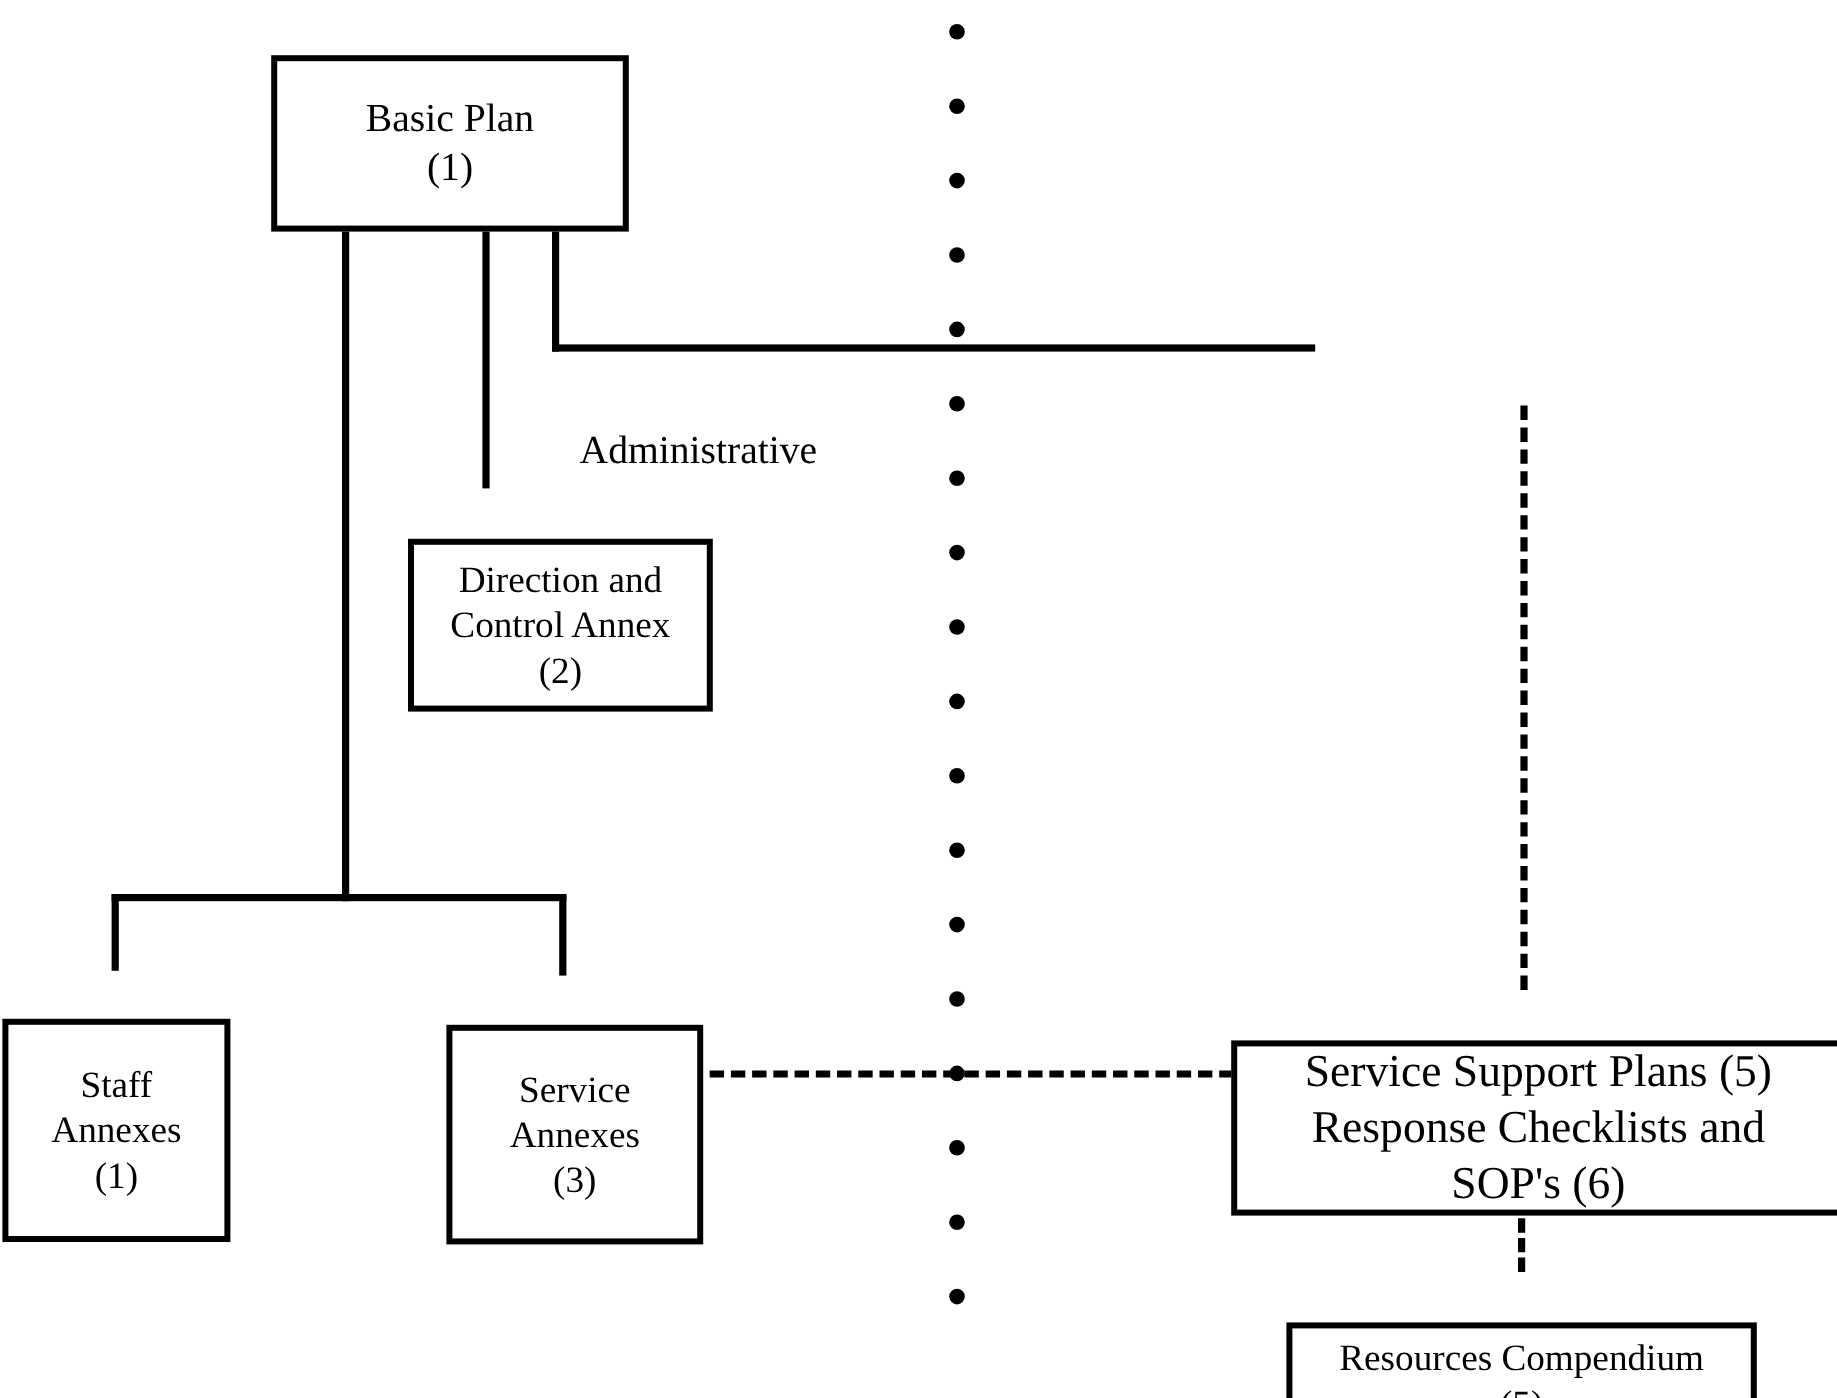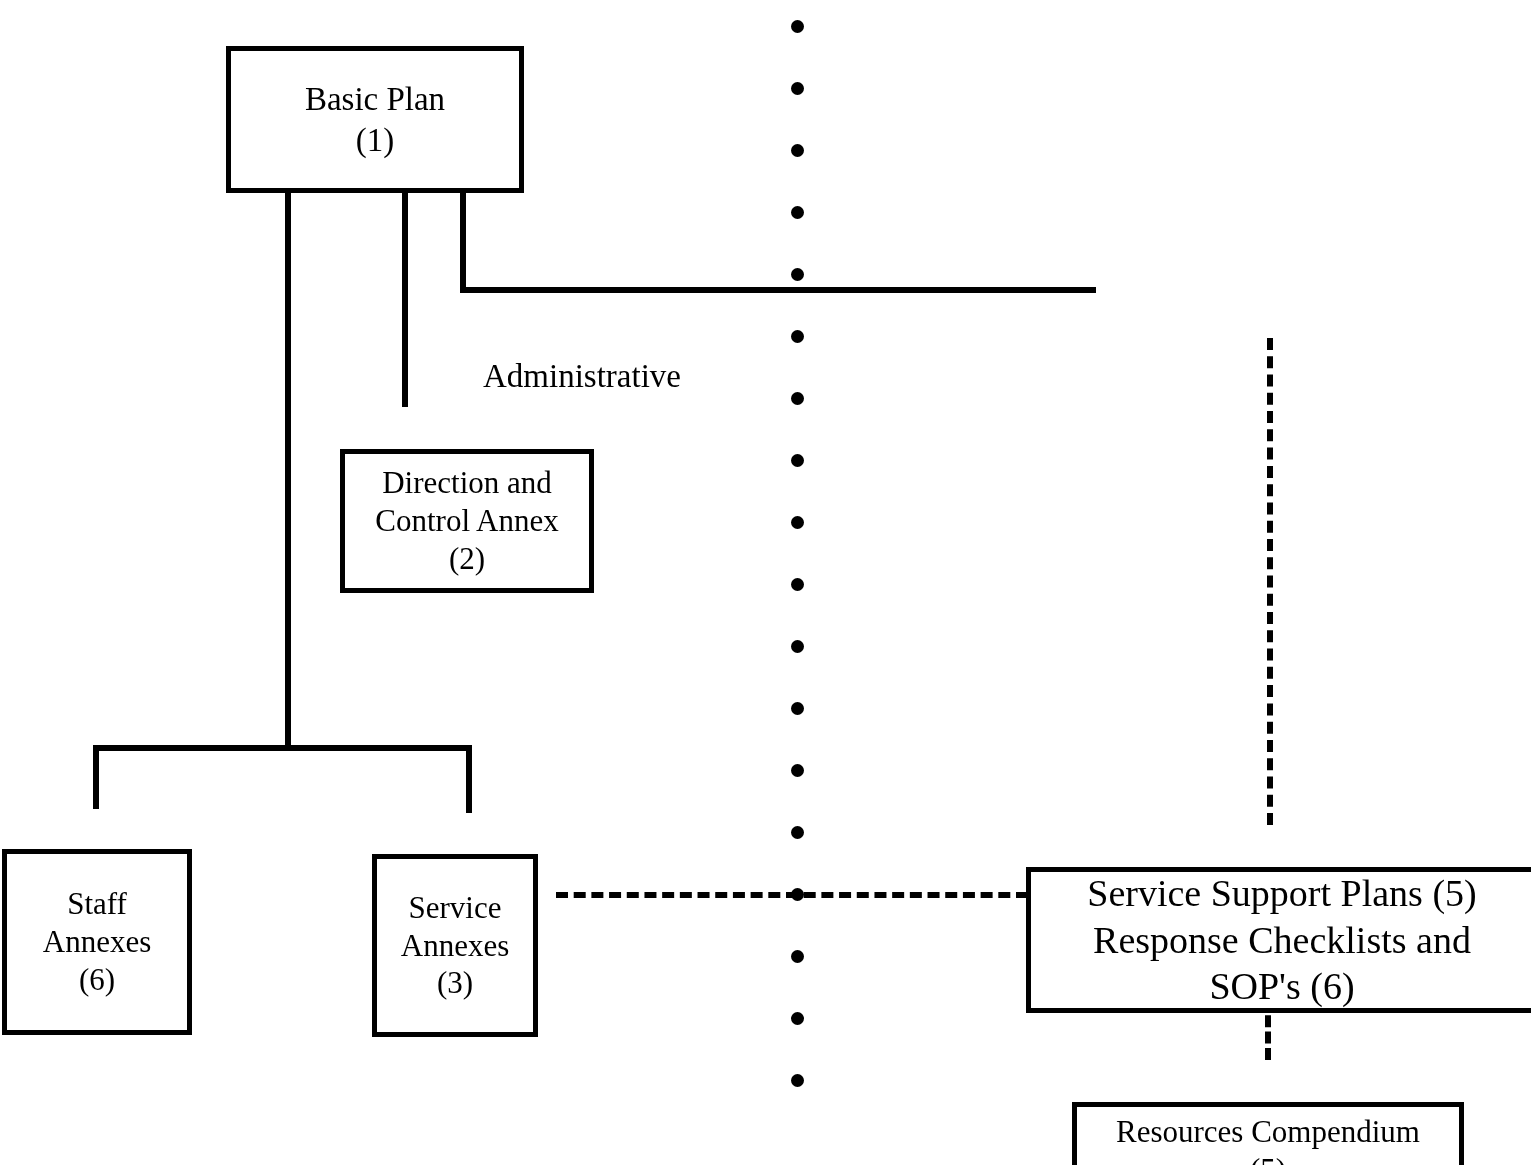--- a/index.html
+++ b/index.html
@@ -34,21 +34,21 @@
   .node .label {
     display: block;
     white-space: pre-line;
     padding: 0 6px;
   }
 
   #node-basic-plan   { left: 226px; top: 2px;    width: 298px; height: 147px; font-size: 33px; }
   #node-direction    { left: 340px; top: 405px;  width: 254px; height: 144px; font-size: 31px; }
   #node-contingency  { left: 1092px; top: 236px; width: 393px; height: 105px; font-size: 33px; }
   #node-staff        { left: 2px;   top: 805px;  width: 190px; height: 186px; font-size: 31px; }
-  #node-service      { left: 372px; top: 810px;  width: 166px; height: 183px; font-size: 31px; }
+  #node-service      { left: 372px; top: 810px;  width: 214px; height: 183px; font-size: 31px; }
   #node-support      { left: 1026px; top: 823px; width: 512px; height: 146px; font-size: 38px; }
   #node-resources    { left: 1072px; top: 1058px; width: 392px; height: 97px; font-size: 31px; }
 
   
   .freetext {
     position: absolute;
     font-size: 33px;
     white-space: nowrap;
     z-index: 4;
   }
@@ -153,21 +153,21 @@
   <div class="node" id="node-direction">
     <span class="label">Direction and
 Control Annex
 (2)</span>
   </div>
 
 
   <div class="node" id="node-staff">
     <span class="label">Staff
 Annexes
-(6)</span>
+(1)</span>
   </div>
 
   <div class="node" id="node-service">
     <span class="label">Service
 Annexes
 (3)</span>
   </div>
 
   <div class="node" id="node-support">
     <span class="label">Service Support Plans (5)

